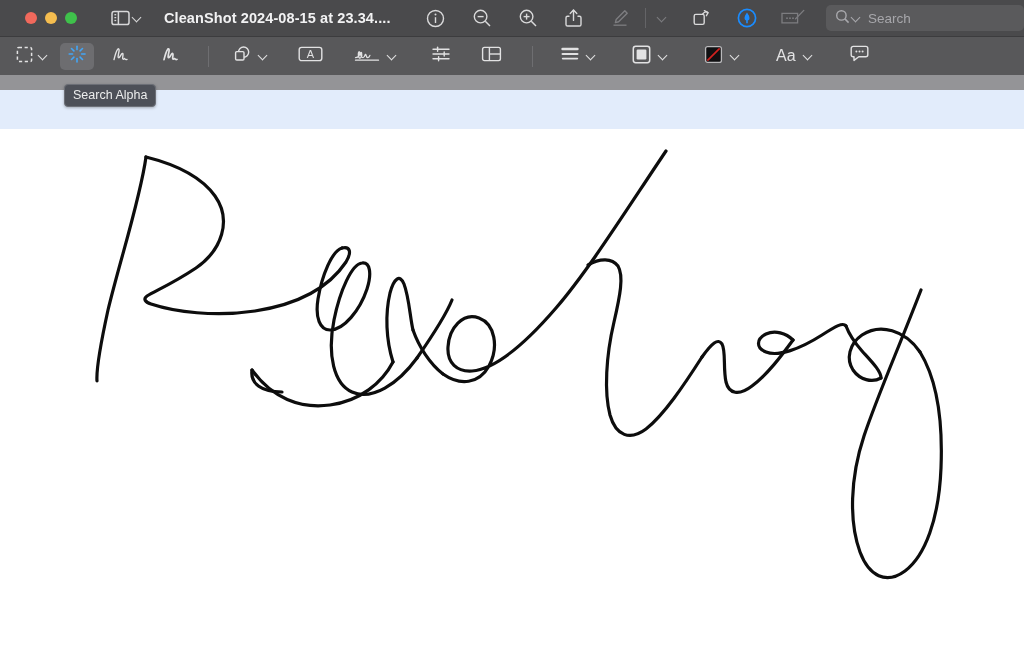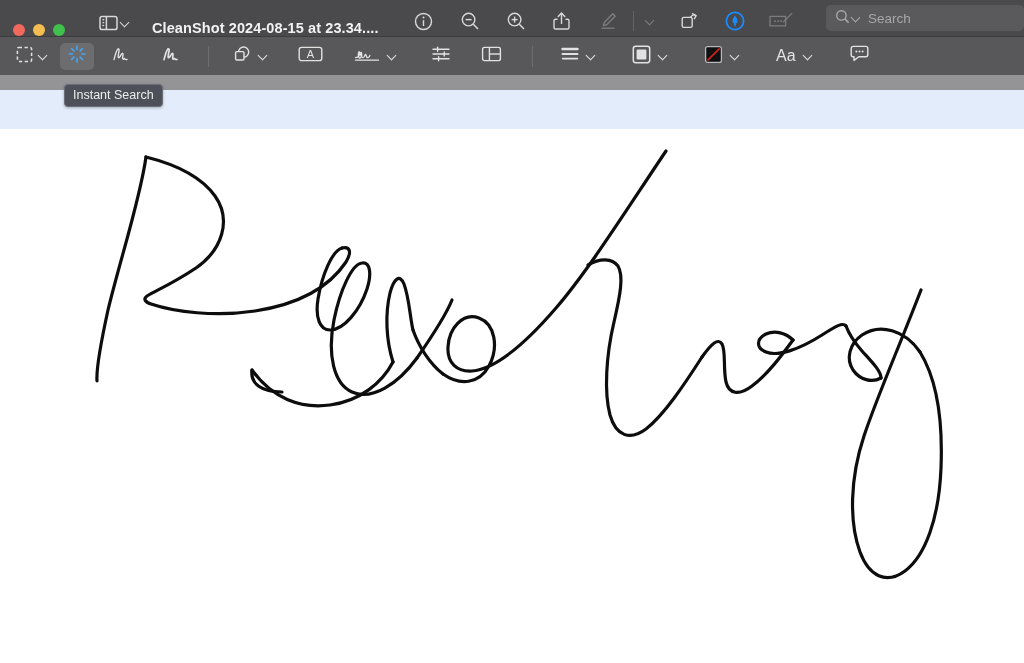--- a/index.html
+++ b/index.html
@@ -9,21 +9,21 @@
     background: #ffffff;
     font-family: "Liberation Sans", sans-serif;
   }
   #app { position: relative; width: 1024px; height: 663px; }
 
   
   .titlebar {
     position: absolute; left: 0; top: 0;
     width: 1024px; height: 36px;
     background: #4a4a4c;
-    display: flex; align-items: flex-end;
+    display: flex; align-items: center; padding-left: 12px;
   }
   .traffic { display: flex; align-items: center; gap: 8px; margin-left: 13px; }
   .dot { width: 12px; height: 12px; border-radius: 50%; }
   .dot.red { background: #f1695c; }
   .dot.yellow { background: #f5bd4f; }
   .dot.green { background: #3fc14b; }
 
   .tb-item {
     display: flex; align-items: center; justify-content: center;
     height: 26px; color: #d8d8d9;
@@ -444,16 +444,16 @@
                  C 880 323, 905 330, 920 352"></path>
 
         <path d="M920 352 C 936 378, 943 418, 941 468 C 939 519, 925 556, 905 571
                  C 886 585, 869 576, 860 552 C 849 522, 850 478, 864 436
                  C 877 397, 897 352, 921 290"></path>
       </g>
     </svg>
   </div>
 
   <div class="tooltip">
-    <span>Instant Search</span>
+    <span>Search Alpha</span>
   </div>
 
 </div>
 
 </body></html>

